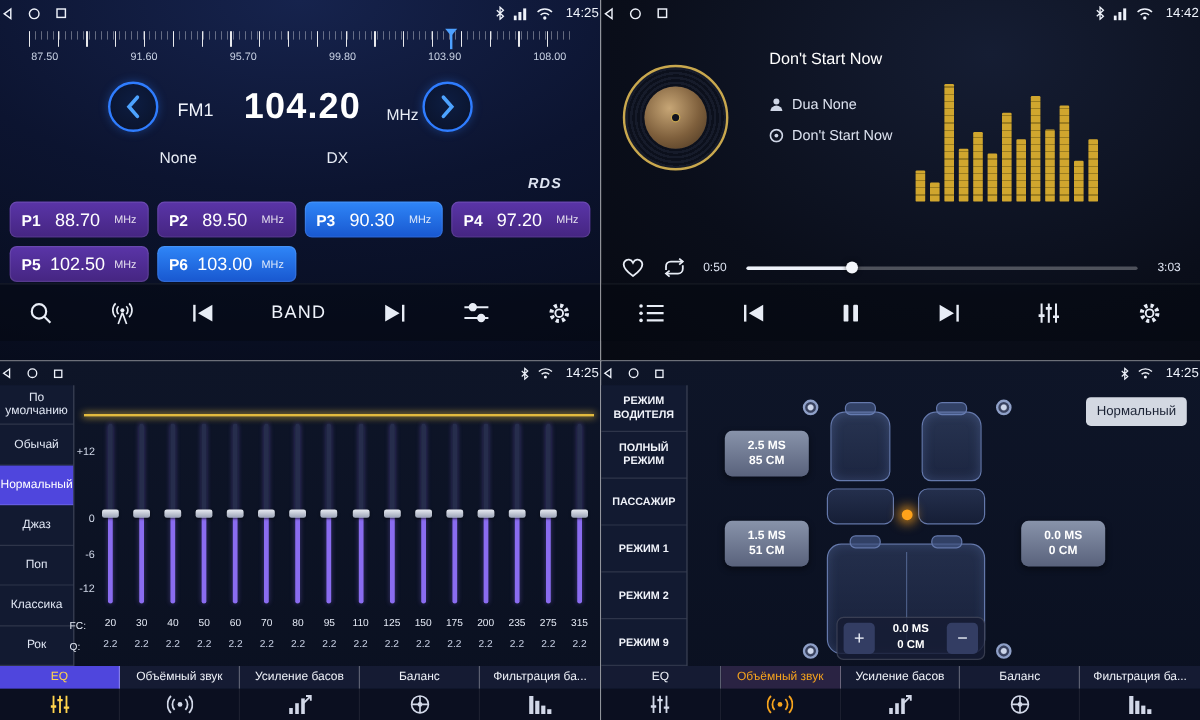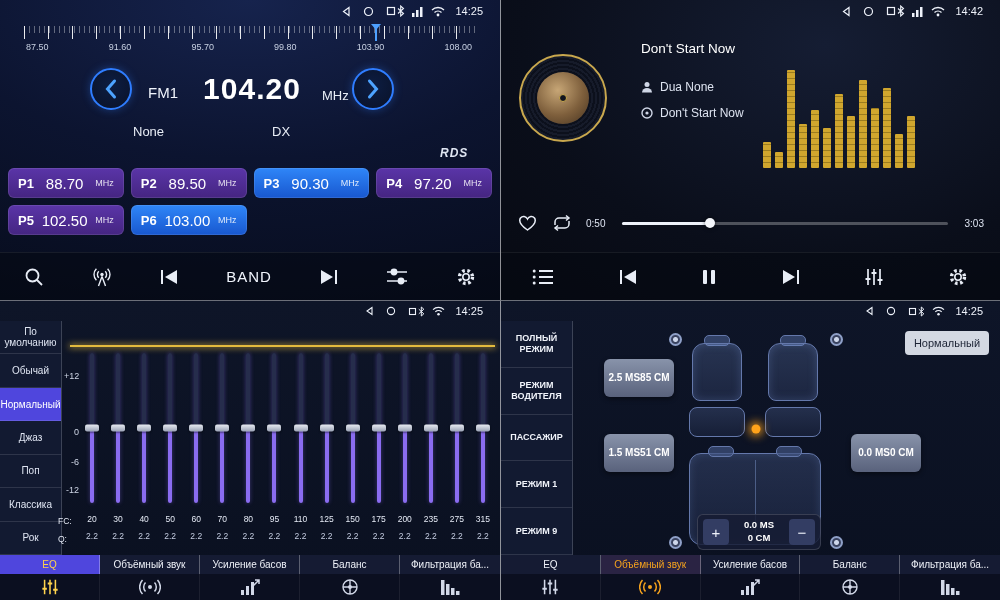--- a/index.html
+++ b/index.html
@@ -8,21 +8,21 @@
   button{background:none;border:none;color:inherit;font:inherit;cursor:pointer}
   svg{display:block}
   .grid{display:grid;grid-template-columns:500px 500px;grid-template-rows:300px 300px;width:1000px;height:600px}
   .q{position:relative;overflow:hidden}
   .q1{background:radial-gradient(130% 110% at 50% 0%,#16234d 0%,#0c1430 48%,#070c1c 100%)}
   .q2{background:radial-gradient(110% 130% at 65% 15%,#151d33 0%,#0a0e1a 55%,#06080f 100%);border-left:1px solid rgba(255,255,255,.55)}
   .q3{background:linear-gradient(180deg,#0e1528 0%,#0a1020 100%);border-top:1px solid rgba(255,255,255,.4)}
   .q4{background:linear-gradient(180deg,#0e1528 0%,#0a1020 100%);border-left:1px solid rgba(255,255,255,.55);border-top:1px solid rgba(255,255,255,.4)}
 
   
-  .statusbar{position:absolute;left:0;right:0;top:0;height:22px;display:flex;align-items:center;justify-content:flex-end;padding:0 17px;z-index:5}
+  .statusbar{position:absolute;left:0;right:0;top:0;height:22px;display:flex;align-items:center;justify-content:space-between;padding:0 1px;z-index:5}
   .q3 .statusbar,.q4 .statusbar{height:20px}
   .sb-left,.sb-right{display:flex;align-items:center;gap:12px}
   .sb-right{gap:7px}
   .sb-time{font-size:11px;color:#eef2fa;margin-left:3px}
 
   
   .ruler{position:absolute;left:10px;right:10px;top:25px;height:34px}
   .ticks{position:absolute;left:14px;right:14px;top:1px;height:13px;background-image:
       repeating-linear-gradient(to right,rgba(255,255,255,.9) 0 1px,transparent 1px 24px),
       repeating-linear-gradient(to right,rgba(255,255,255,.35) 0 1px,transparent 1px 5px);
@@ -39,21 +39,21 @@
   .freq-big{position:absolute;left:188px;top:72px;width:128px;text-align:center;font-size:30px;font-weight:bold;letter-spacing:1px;color:#fff}
   .freq-unit{position:absolute;left:322px;top:88px;font-size:13px;color:#e8edf6}
   .dx-label{position:absolute;left:272px;top:124px;font-size:13px;color:#e8edf6}
   .rds{position:absolute;left:440px;top:146px;font-size:12px;font-style:italic;font-weight:bold;letter-spacing:1px;color:#dfe5f2}
   .presets{position:absolute;left:8px;right:8px;top:168px;display:grid;grid-template-columns:repeat(4,1fr);gap:7px}
   .preset{height:30px;border-radius:6px;display:flex;align-items:center;gap:6px;padding:0 10px;background:linear-gradient(180deg,#5a35a8,#452581);box-shadow:inset 0 0 0 1px rgba(255,255,255,.1)}
   .preset.active{background:linear-gradient(180deg,#2f86f8,#1857cf)}
   .preset .p{font-weight:bold;font-size:13px}
   .preset .f{font-size:15px;flex:1;text-align:center}
   .preset .u{font-size:9px;opacity:.85}
-  .toolbar{position:absolute;left:0;right:0;bottom:0;height:48px;display:flex;align-items:center;justify-content:space-around;border-top:1px solid rgba(255,255,255,.07);background:rgba(4,7,16,.5);color:#e8edf6}
+  .toolbar{position:absolute;left:0;right:0;bottom:16px;height:48px;display:flex;align-items:center;justify-content:space-around;border-top:1px solid rgba(255,255,255,.07);background:rgba(4,7,16,.5);color:#e8edf6}
   .tb-band{font-size:15px;letter-spacing:1px;color:#f0f4fc}
 
   
   .album{position:absolute;left:18px;top:54px;width:88px;height:88px;border-radius:50%;border:2px solid #c9a84e;background:repeating-radial-gradient(circle at 50% 50%,#161b2a 0 2px,#0c101c 2px 4px)}
   .album-inner{position:absolute;left:50%;top:50%;transform:translate(-50%,-50%);width:52px;height:52px;border-radius:50%;background:radial-gradient(circle at 40% 35%,#c7a676,#7e5f3c 55%,#45321f 100%)}
   .album-dot{position:absolute;left:50%;top:50%;transform:translate(-50%,-50%);width:8px;height:8px;border-radius:50%;background:#11141f;border:1px solid #c9a84e}
   .song-title{position:absolute;left:140px;top:41px;font-size:13.5px;color:#ffffff}
   .meta-row{position:absolute;left:140px;display:flex;align-items:center;gap:7px;font-size:12px;color:#dde3f0}
   .artist-row{top:80px}
   .track-row{top:106px}
@@ -103,21 +103,21 @@
   .seat-back{position:absolute;top:0;left:3px;right:3px;height:58px;border:1.5px solid #6478ab;border-radius:12px 12px 8px 8px;background:linear-gradient(180deg,rgba(100,125,180,.3),rgba(40,52,86,.55));box-shadow:inset 0 0 10px rgba(130,160,230,.25)}
   .seat-cushion{position:absolute;bottom:0;left:0;right:0;height:30px;border:1.5px solid #6478ab;border-radius:8px;background:linear-gradient(180deg,rgba(80,100,150,.35),rgba(28,38,66,.6))}
   .headrest{position:absolute;top:-8px;left:50%;transform:translateX(-50%);width:26px;height:11px;border:1.5px solid #6478ab;border-radius:5px;background:rgba(66,84,130,.7)}
   .bench{position:absolute;left:12px;top:122px;width:132px;height:92px;border:1.5px solid #6478ab;border-radius:12px;background:linear-gradient(180deg,rgba(90,112,168,.3),rgba(34,45,78,.55));box-shadow:inset 0 0 10px rgba(130,160,230,.2)}
   .bench::after{content:"";position:absolute;left:50%;top:6px;bottom:6px;width:1px;background:rgba(120,145,200,.5)}
   .bh{position:absolute;top:-8px;width:26px;height:11px;border:1.5px solid #6478ab;border-radius:5px;background:rgba(66,84,130,.7)}
   .bh-l{left:18px}.bh-r{right:18px}
   .spk{position:absolute;width:13px;height:13px;border-radius:50%;border:2px solid #8fa0c8;background:radial-gradient(circle,#cdd6ea 0 2px,#39425f 3px)}
   .spk-fl{left:-8px;top:2px}.spk-fr{right:-8px;top:2px}.spk-rl{left:-8px;bottom:4px}.spk-rr{right:-8px;bottom:4px}
   .sub-dot{position:absolute;left:50%;top:44%;transform:translate(-50%,-50%);width:9px;height:9px;border-radius:50%;background:#ffa21a;box-shadow:0 0 9px 3px rgba(255,162,26,.75)}
-  .delaybox{position:absolute;width:70px;height:38px;border-radius:6px;background:linear-gradient(180deg,#8893aa,#59627c);box-shadow:0 2px 5px rgba(0,0,0,.45);display:flex;flex-direction:row;align-items:center;justify-content:center;font-size:10px;font-weight:bold;color:#fff;line-height:1.35}
+  .delaybox{position:absolute;width:70px;height:38px;border-radius:6px;background:linear-gradient(180deg,#8893aa,#59627c);box-shadow:0 2px 5px rgba(0,0,0,.45);display:flex;flex-direction:column;align-items:center;justify-content:center;font-size:10px;font-weight:bold;color:#fff;line-height:1.35}
   .db-fl{left:103px;top:58px}.db-fr{left:350px;top:58px}.db-rl{left:103px;top:133px}.db-rr{left:350px;top:133px}
   .center-ctrl{position:absolute;left:196px;top:213px;width:124px;height:36px;background:rgba(22,28,52,.85);border:1px solid rgba(255,255,255,.15);border-radius:6px;display:flex;align-items:center;padding:0 5px;gap:4px}
   .ctrl-btn{width:26px;height:26px;border-radius:4px;background:#333d63;color:#eef2fa;font-size:15px;display:flex;align-items:center;justify-content:center}
   .ctrl-val{flex:1;display:flex;flex-direction:column;align-items:center;justify-content:center;font-size:9.5px;font-weight:bold;line-height:1.35;color:#fff}
 </style>
 </head>
 <body>
 
 <div class="grid">
 
@@ -677,24 +677,25 @@
               <path d="M3.5 6.5 A5 5 0 0 1 10.5 6.5" fill="none" stroke="#eef2fa" stroke-width="1.3"></path>
               <circle cx="7" cy="9" r="1.4" fill="#eef2fa"></circle>
             </svg>
           </span>
         <span class="sb-time">14:25</span>
       </div>
     </div>
 
     <div class="mode-side">
 
-    <div class="item">ПОЛНЫЙ РЕЖИМ</div>
-        <div class="item">РЕЖИМ ВОДИТЕЛЯ</div>
+    <div class="item">РЕЖИМ ВОДИТЕЛЯ</div>
+        <div class="item">ПОЛНЫЙ РЕЖИМ</div>
         <div class="item">ПАССАЖИР</div>
         <div class="item">РЕЖИМ 1</div>
+        <div class="item">РЕЖИМ 2</div>
         <div class="item">РЕЖИМ 9</div>
       </div>
 
     <button class="profile-btn">Нормальный</button>
 
     <div class="cabin">
       <span class="spk spk-fl"></span>
       <span class="spk spk-fr"></span>
       <span class="spk spk-rl"></span>
       <span class="spk spk-rr"></span>

